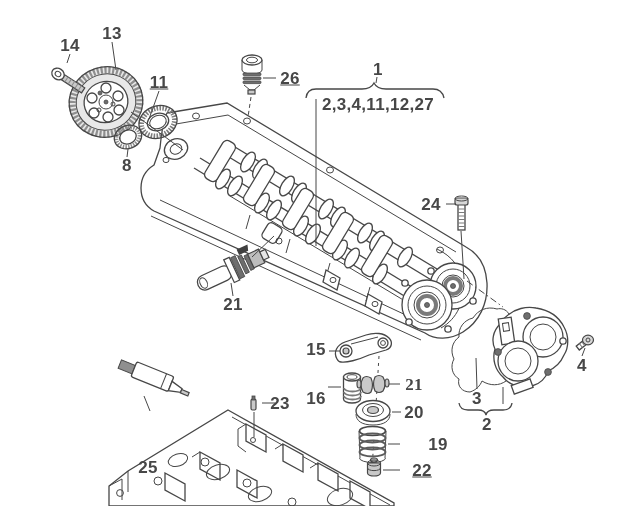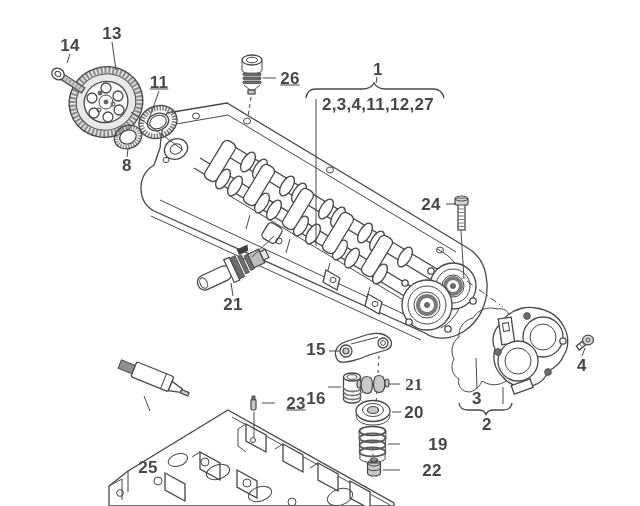--- a/index.html
+++ b/index.html
@@ -325,20 +325,20 @@
       <div class="callout" style="left: 290px; top: 78px; text-decoration: underline;">26</div>
       <div class="callout" style="left: 378px; top: 69px;">1</div>
       <div class="callout" style="left: 378px; top: 104px;">2,3,4,11,12,27</div>
       <div class="callout" style="left: 431px; top: 204px; text-align: right;">24</div>
       <div class="callout" style="left: 233px; top: 304px;">21</div>
       <div class="callout" style="left: 316px; top: 349px;">15</div>
       <div class="callout" style="left: 316px; top: 398px; text-align: center;">16</div>
       <div class="callout" style="left: 414px; top: 384px; font-family: Liberation Serif, serif;">21</div>
       <div class="callout" style="left: 414px; top: 412px; text-align: right;">20</div>
       <div class="callout" style="left: 414px; top: 444px; margin-left: 24px;">19</div>
-      <div class="callout" style="left: 432px; top: 470px;">22</div>
-      <div class="callout" style="left: 296px; top: 403px; text-decoration: underline;">23</div>
+      <div class="callout" style="left: 422px; top: 470px; text-decoration: underline;">22</div>
+      <div class="callout" style="left: 280px; top: 403px;">23</div>
       <div class="callout" style="left: 148px; top: 419px; margin-top: 48px;">25</div>
       <div class="callout" style="left: 477px; top: 398px;">3</div>
       <div class="callout" style="left: 487px; top: 424px;">2</div>
       <div class="callout" style="left: 582px; top: 365px;">4</div>
     </div>
 </div>
 
 </body></html>

